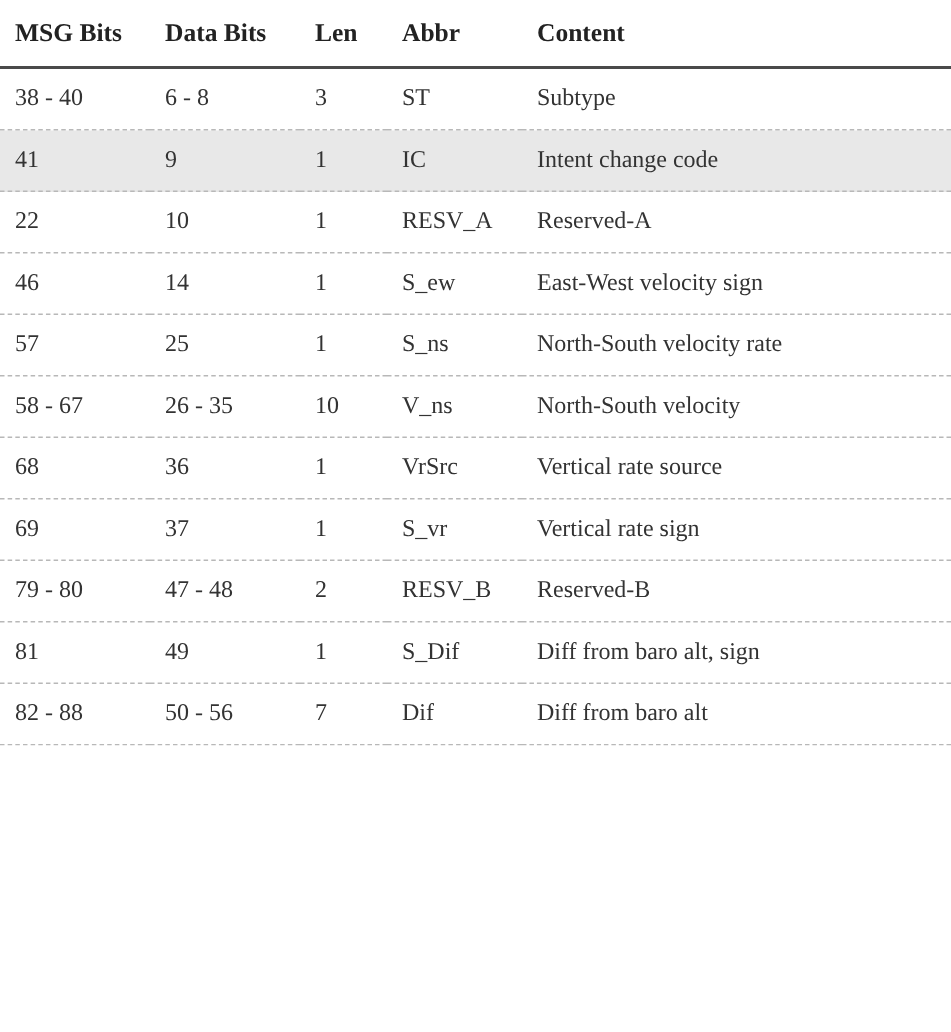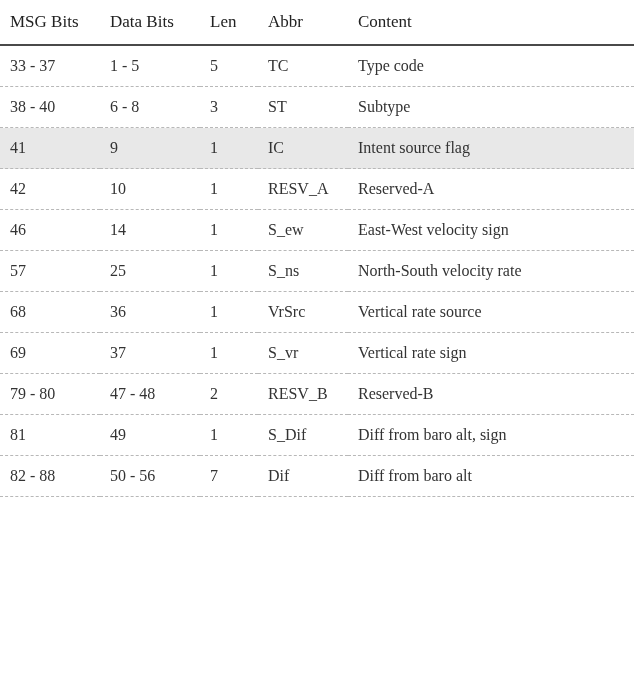--- a/index.html
+++ b/index.html
@@ -10,21 +10,21 @@
     color: #2a2a2a;
     width: 634px;
   }
   table {
     width: 100%;
     border-collapse: collapse;
     font-size: 16px;
   }
   thead th {
     text-align: left;
-    font-weight: 400;
+    font-weight: 700;
     padding: 12px 8px 12px 10px;
     border-bottom: 2px solid #4a4a4a;
     color: #222;
     font-size: 17px;
   }
   tbody td {
     padding: 11px 8px 11px 10px;
     border-bottom: 1px dashed #b8b8b8;
     color: #333;
   }
@@ -52,60 +52,60 @@
     <tr>
       <th>MSG Bits</th>
       <th>Data Bits</th>
       <th>Len</th>
       <th>Abbr</th>
       <th>Content</th>
     </tr>
   </thead>
   <tbody id="tbody">
       <tr>
-        <td>33 - 37</td>
-        <td>1 - 5</td>
-        <td>5</td>
-        <td>TC</td>
-        <td>Type code</td>
-      </tr>
-      <tr>
         <td>38 - 40</td>
         <td>6 - 8</td>
         <td>3</td>
         <td>ST</td>
         <td>Subtype</td>
       </tr>
       <tr class="highlight">
         <td>41</td>
         <td>9</td>
         <td>1</td>
         <td>IC</td>
-        <td>Intent source flag</td>
+        <td>Intent change code</td>
       </tr>
       <tr>
-        <td>42</td>
+        <td>22</td>
         <td>10</td>
         <td>1</td>
         <td>RESV_A</td>
         <td>Reserved-A</td>
       </tr>
       <tr>
         <td>46</td>
         <td>14</td>
         <td>1</td>
         <td>S_ew</td>
         <td>East-West velocity sign</td>
       </tr>
       <tr>
         <td>57</td>
         <td>25</td>
         <td>1</td>
         <td>S_ns</td>
         <td>North-South velocity rate</td>
+      </tr>
+      <tr>
+        <td>58 - 67</td>
+        <td>26 - 35</td>
+        <td>10</td>
+        <td>V_ns</td>
+        <td>North-South velocity</td>
       </tr>
       <tr>
         <td>68</td>
         <td>36</td>
         <td>1</td>
         <td>VrSrc</td>
         <td>Vertical rate source</td>
       </tr>
       <tr>
         <td>69</td>

